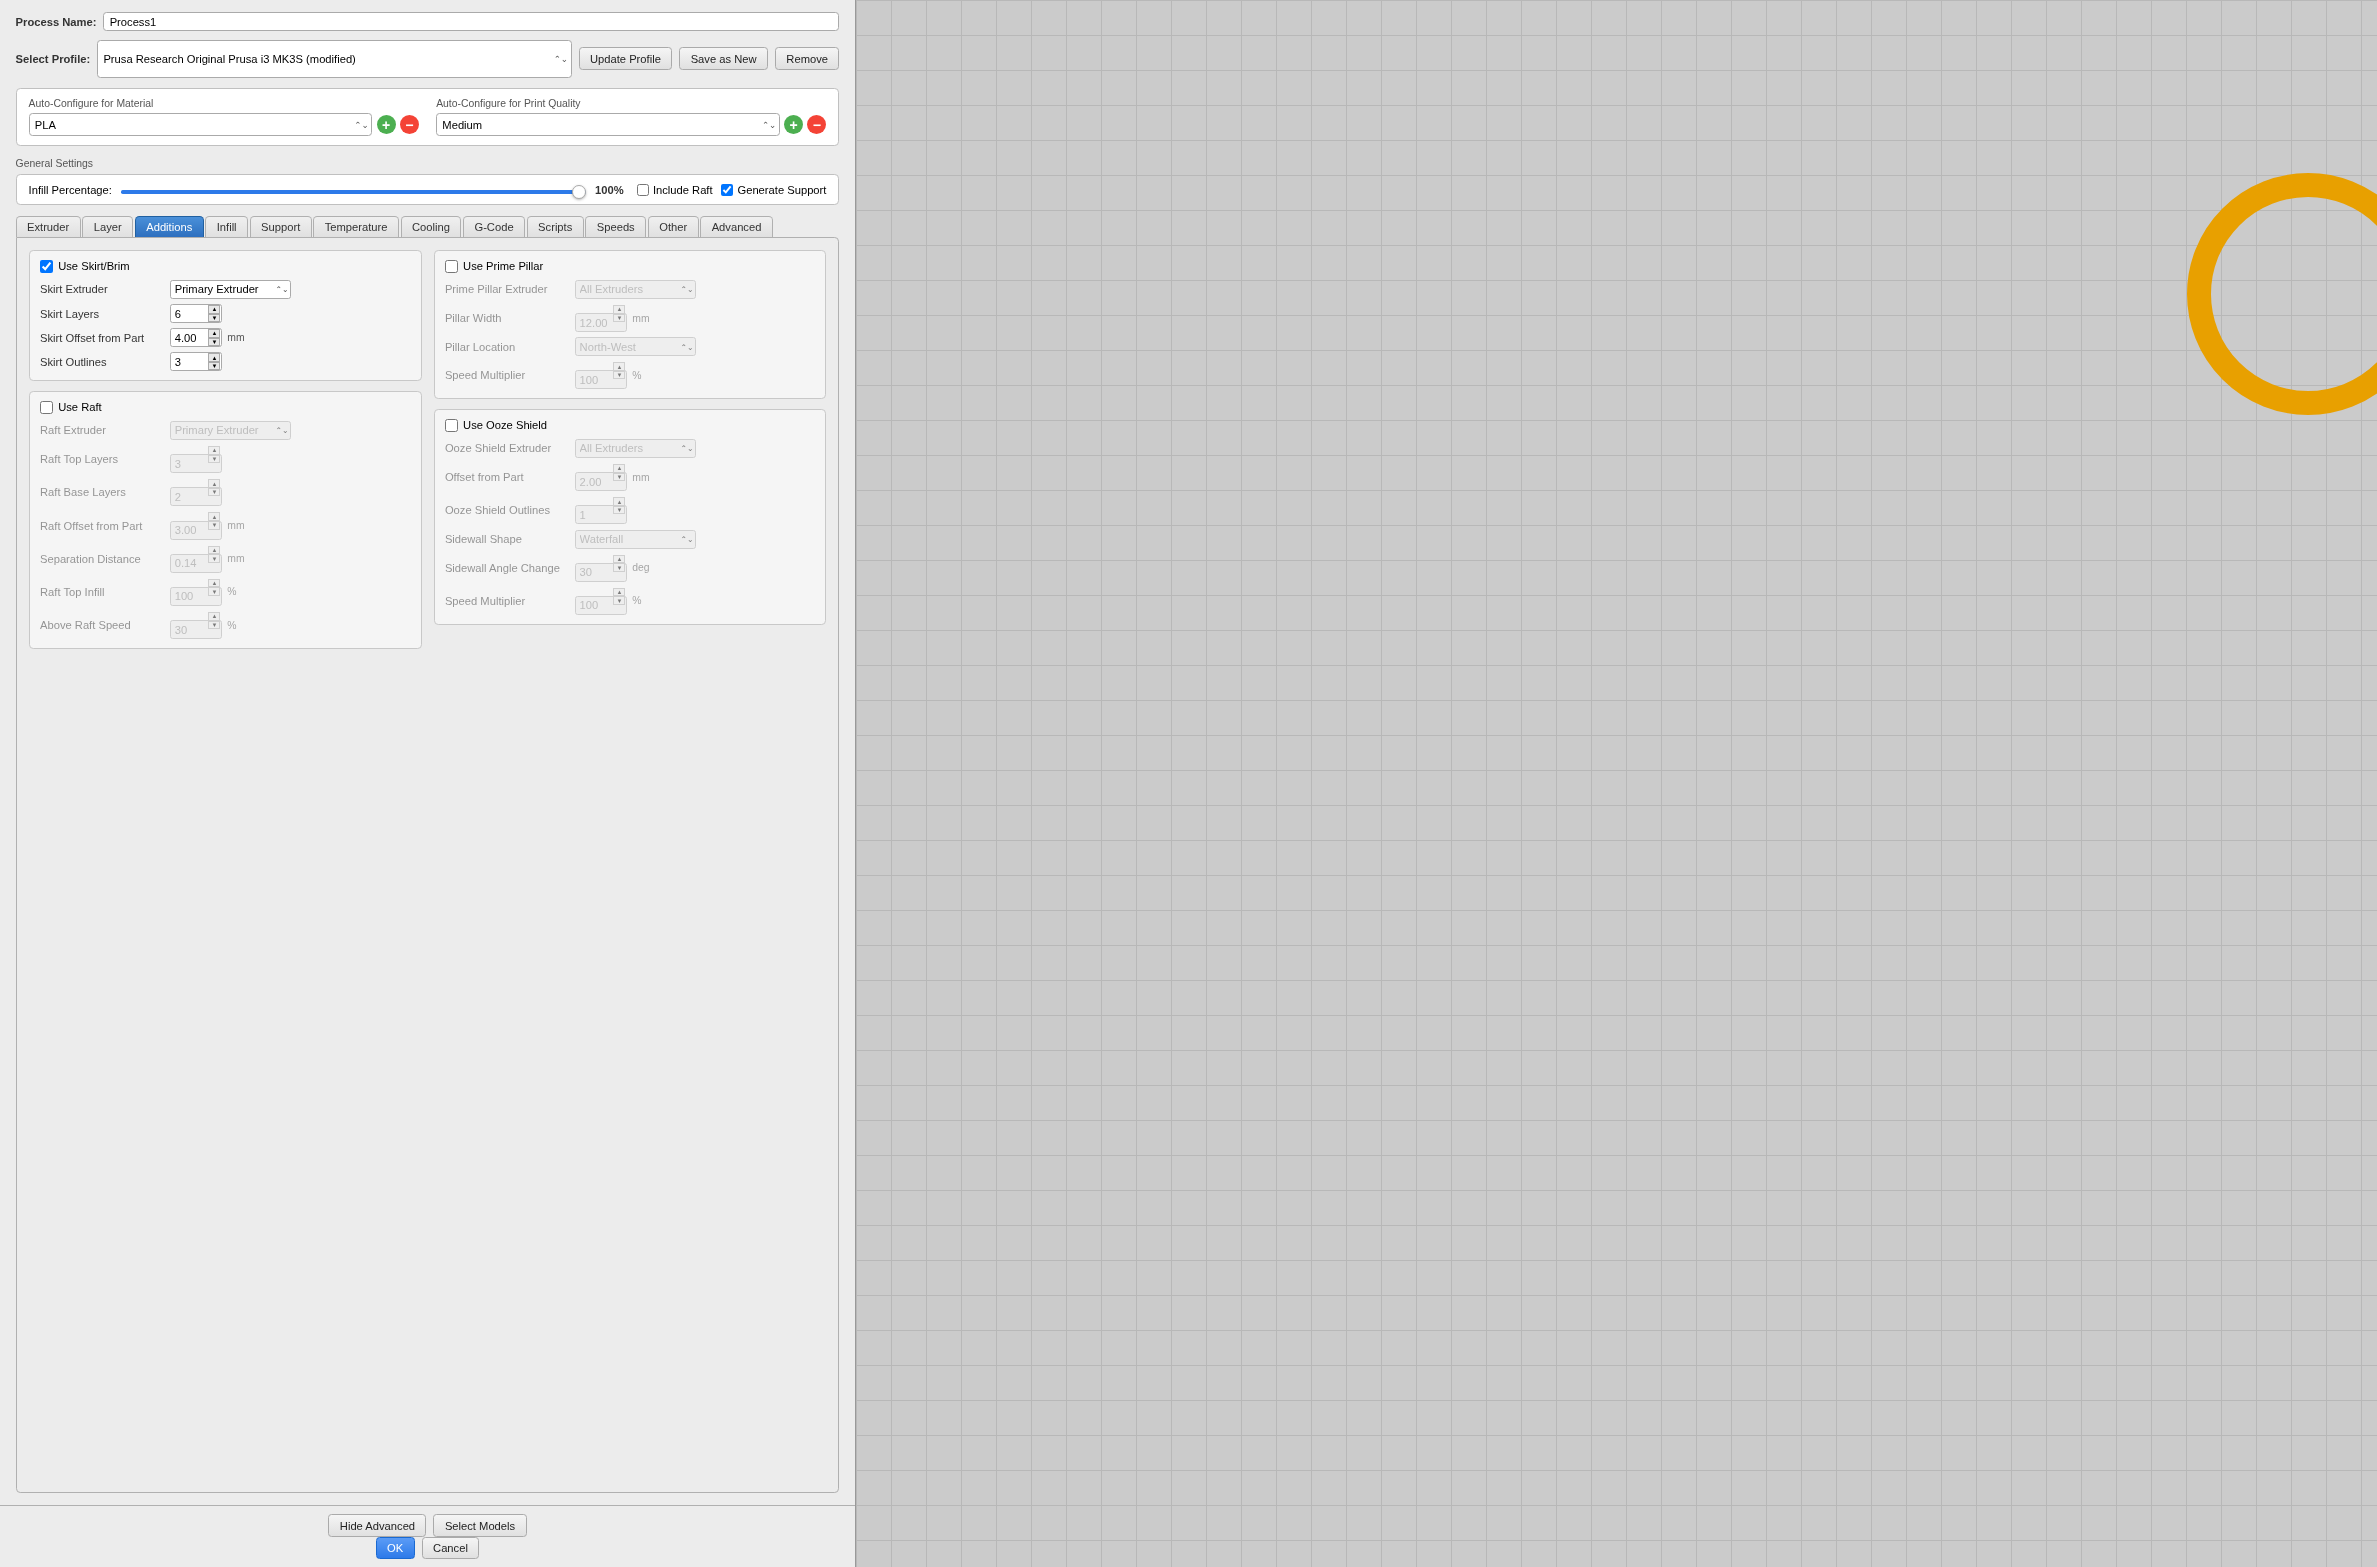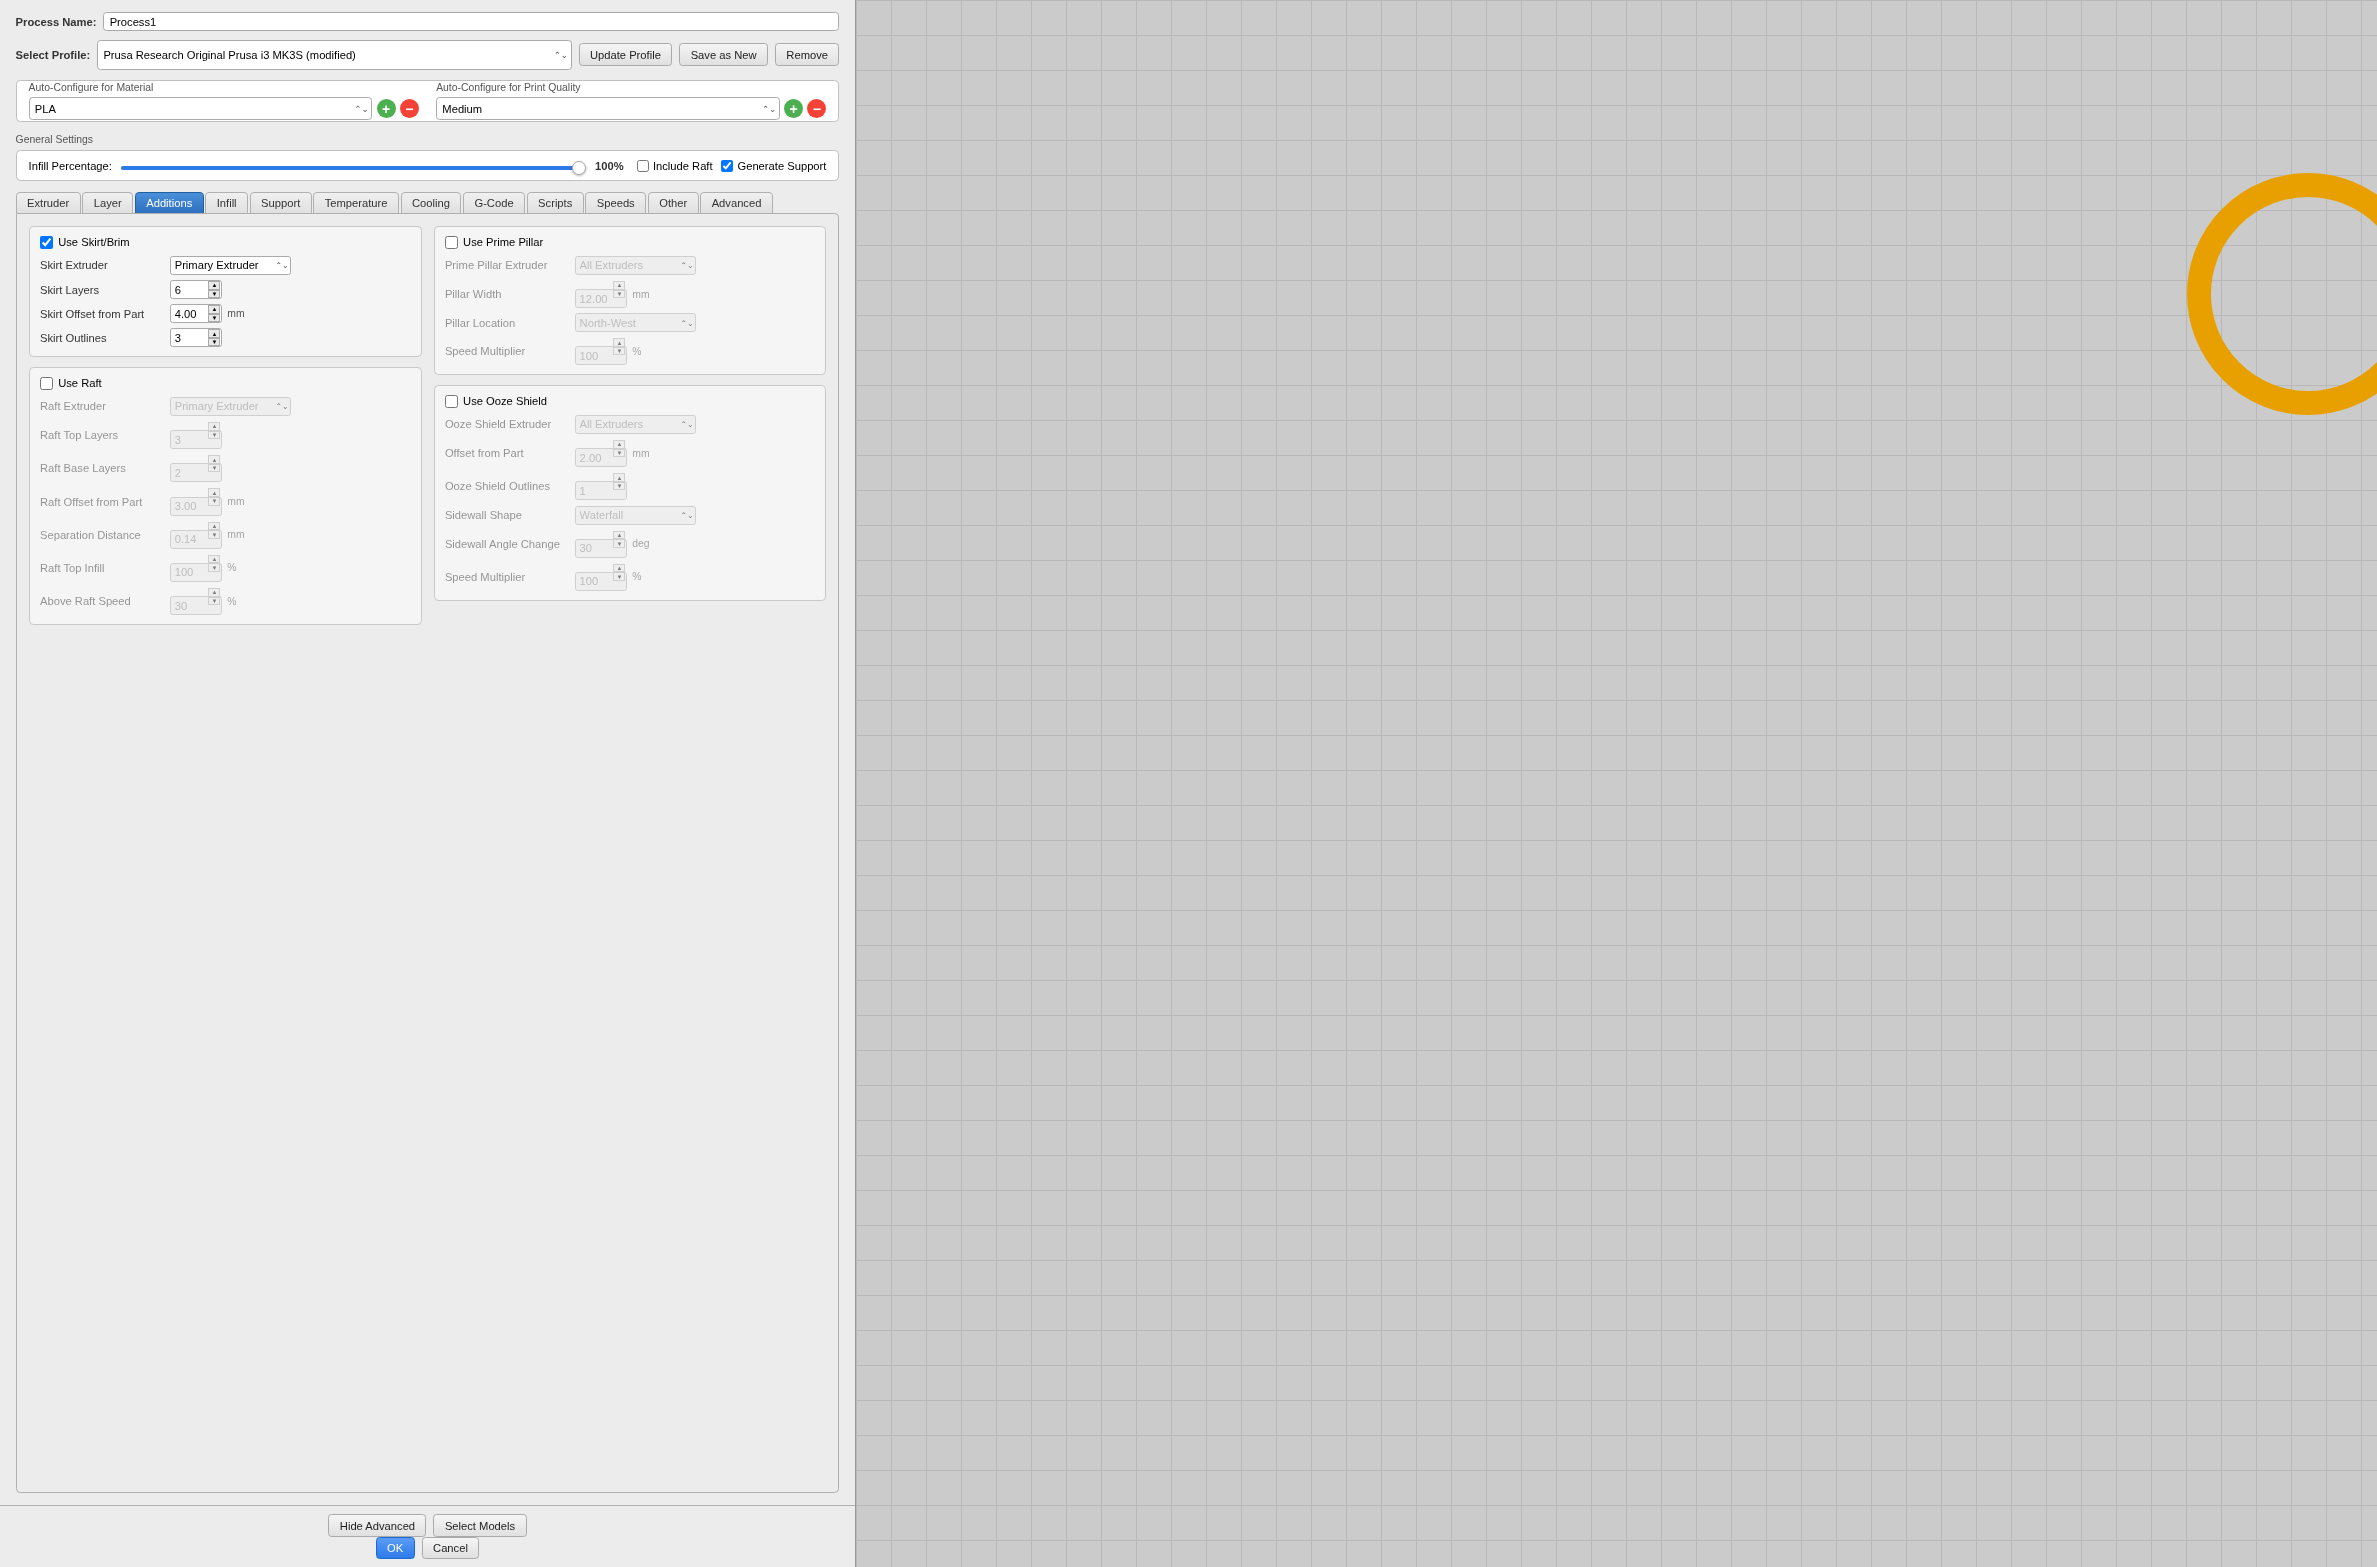--- a/index.html
+++ b/index.html
@@ -90,21 +90,21 @@
       align-items: center;
       margin-bottom: 10.4px;
       gap: 7px;
     }
     .profile-select-wrap {
       position: relative;
       flex: 1;
     }
     .profile-select {
       width: 100%;
-      height: 30px;
+      height: 38px;
       border: 0.9px solid #aaa;
       border-radius: 3.5px;
       padding: 0 21px 0 5.2px;
       font-size: 11.2px;
       background: white;
       appearance: none;
       -webkit-appearance: none;
     }
     .select-arrow {
       position: absolute;
@@ -129,21 +129,21 @@
     .btn-blue {
       background: linear-gradient(to bottom, #5b9cf6, #2d7ae9);
       color: white;
       border-color: #1a69d1;
     }
 
     .auto-configure-section {
       background: white;
       border: 0.9px solid #c0c0c0;
       border-radius: 4.3px;
-      padding: 1px 12px;
+      padding: 9px 12px;
       margin-bottom: 8.6px;
     }
     .auto-configure-row {
       display: flex;
       gap: 17.3px;
     }
     .auto-configure-col {
       flex: 1;
     }
     .auto-configure-col-label {

